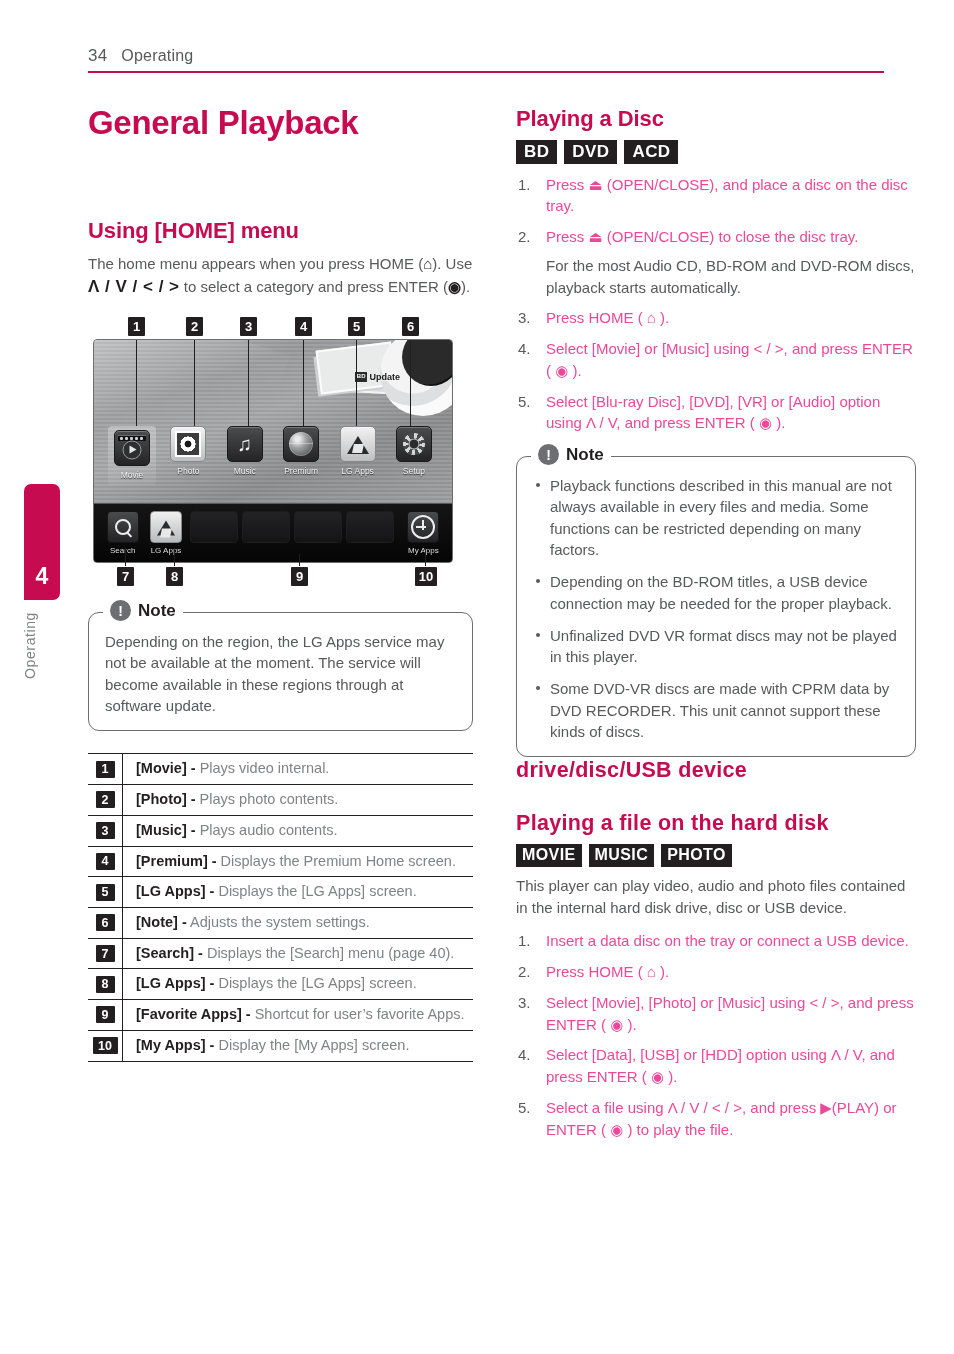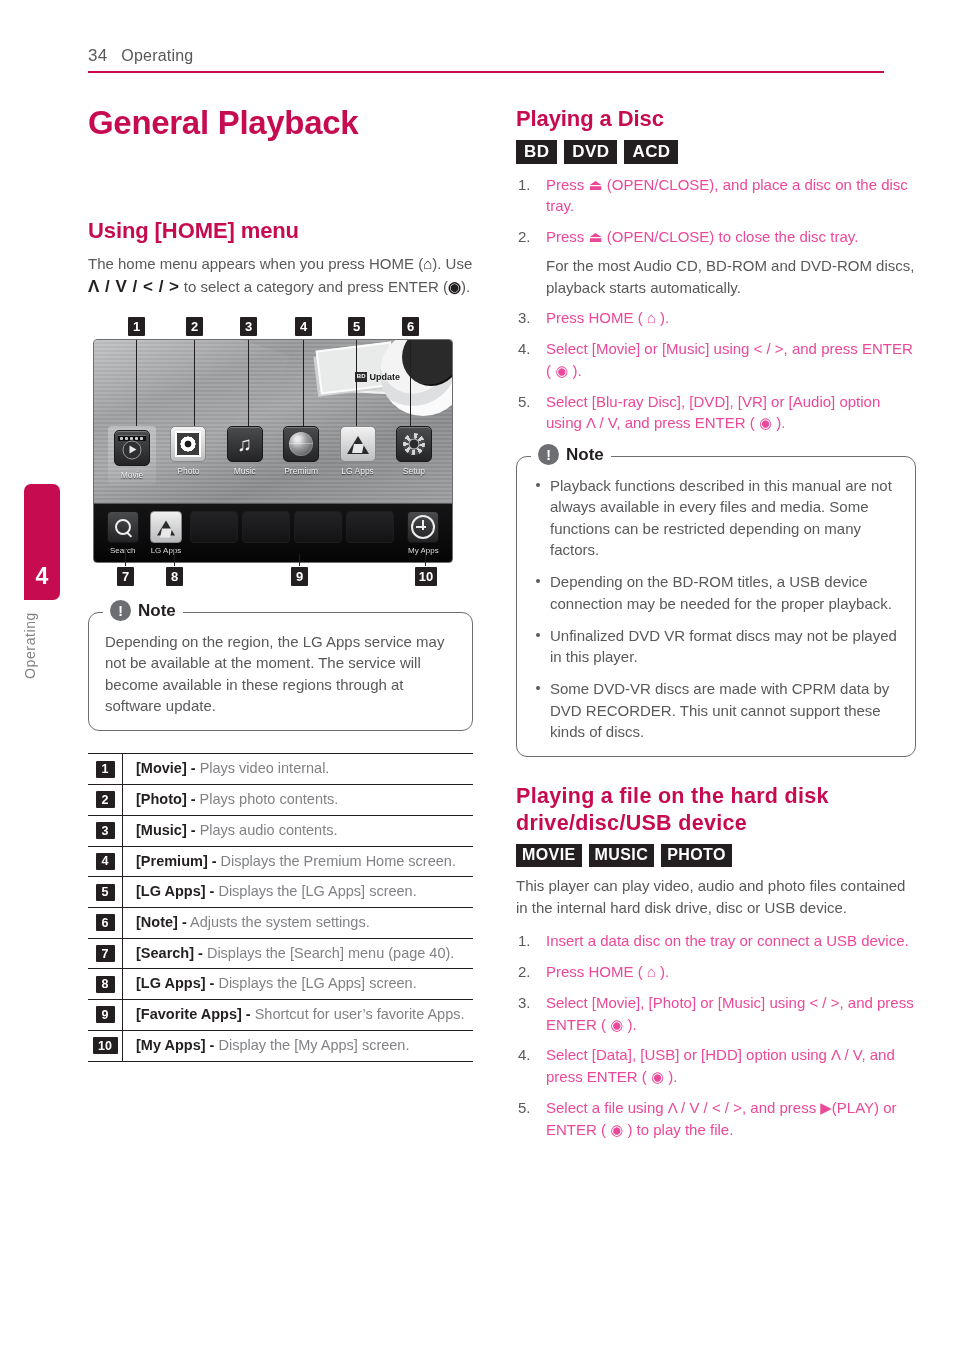--- a/index.html
+++ b/index.html
@@ -461,22 +461,22 @@
         <div class="note-ttl">Note</div>
       </div>
       <ul>
         <li>Playback functions described in this manual are not always available in every files and media. Some functions can be restricted depending on many factors.</li>
         <li>Depending on the BD-ROM titles, a USB device connection may be needed for the proper playback.</li>
         <li>Unfinalized DVD VR format discs may not be played in this player.</li>
         <li>Some DVD-VR discs are made with CPRM data by DVD RECORDER. This unit cannot support these kinds of discs.</li>
       </ul>
     </div>
 
+    <h2 class="sub big">drive/disc/USB device</h2>
     <h2 class="sub big" style="margin-top:26px;">Playing a file on the hard disk</h2>
-    <h2 class="sub big">drive/disc/USB device</h2>
 
     <div class="badges">
       <span class="badge sm">MOVIE</span>
       <span class="badge sm">MUSIC</span>
       <span class="badge sm">PHOTO</span>
     </div>
 
     <p class="body">This player can play video, audio and photo files contained in the internal hard disk drive, disc or USB device.</p>
 
     <ol class="steps" style="margin-top:12px;">

